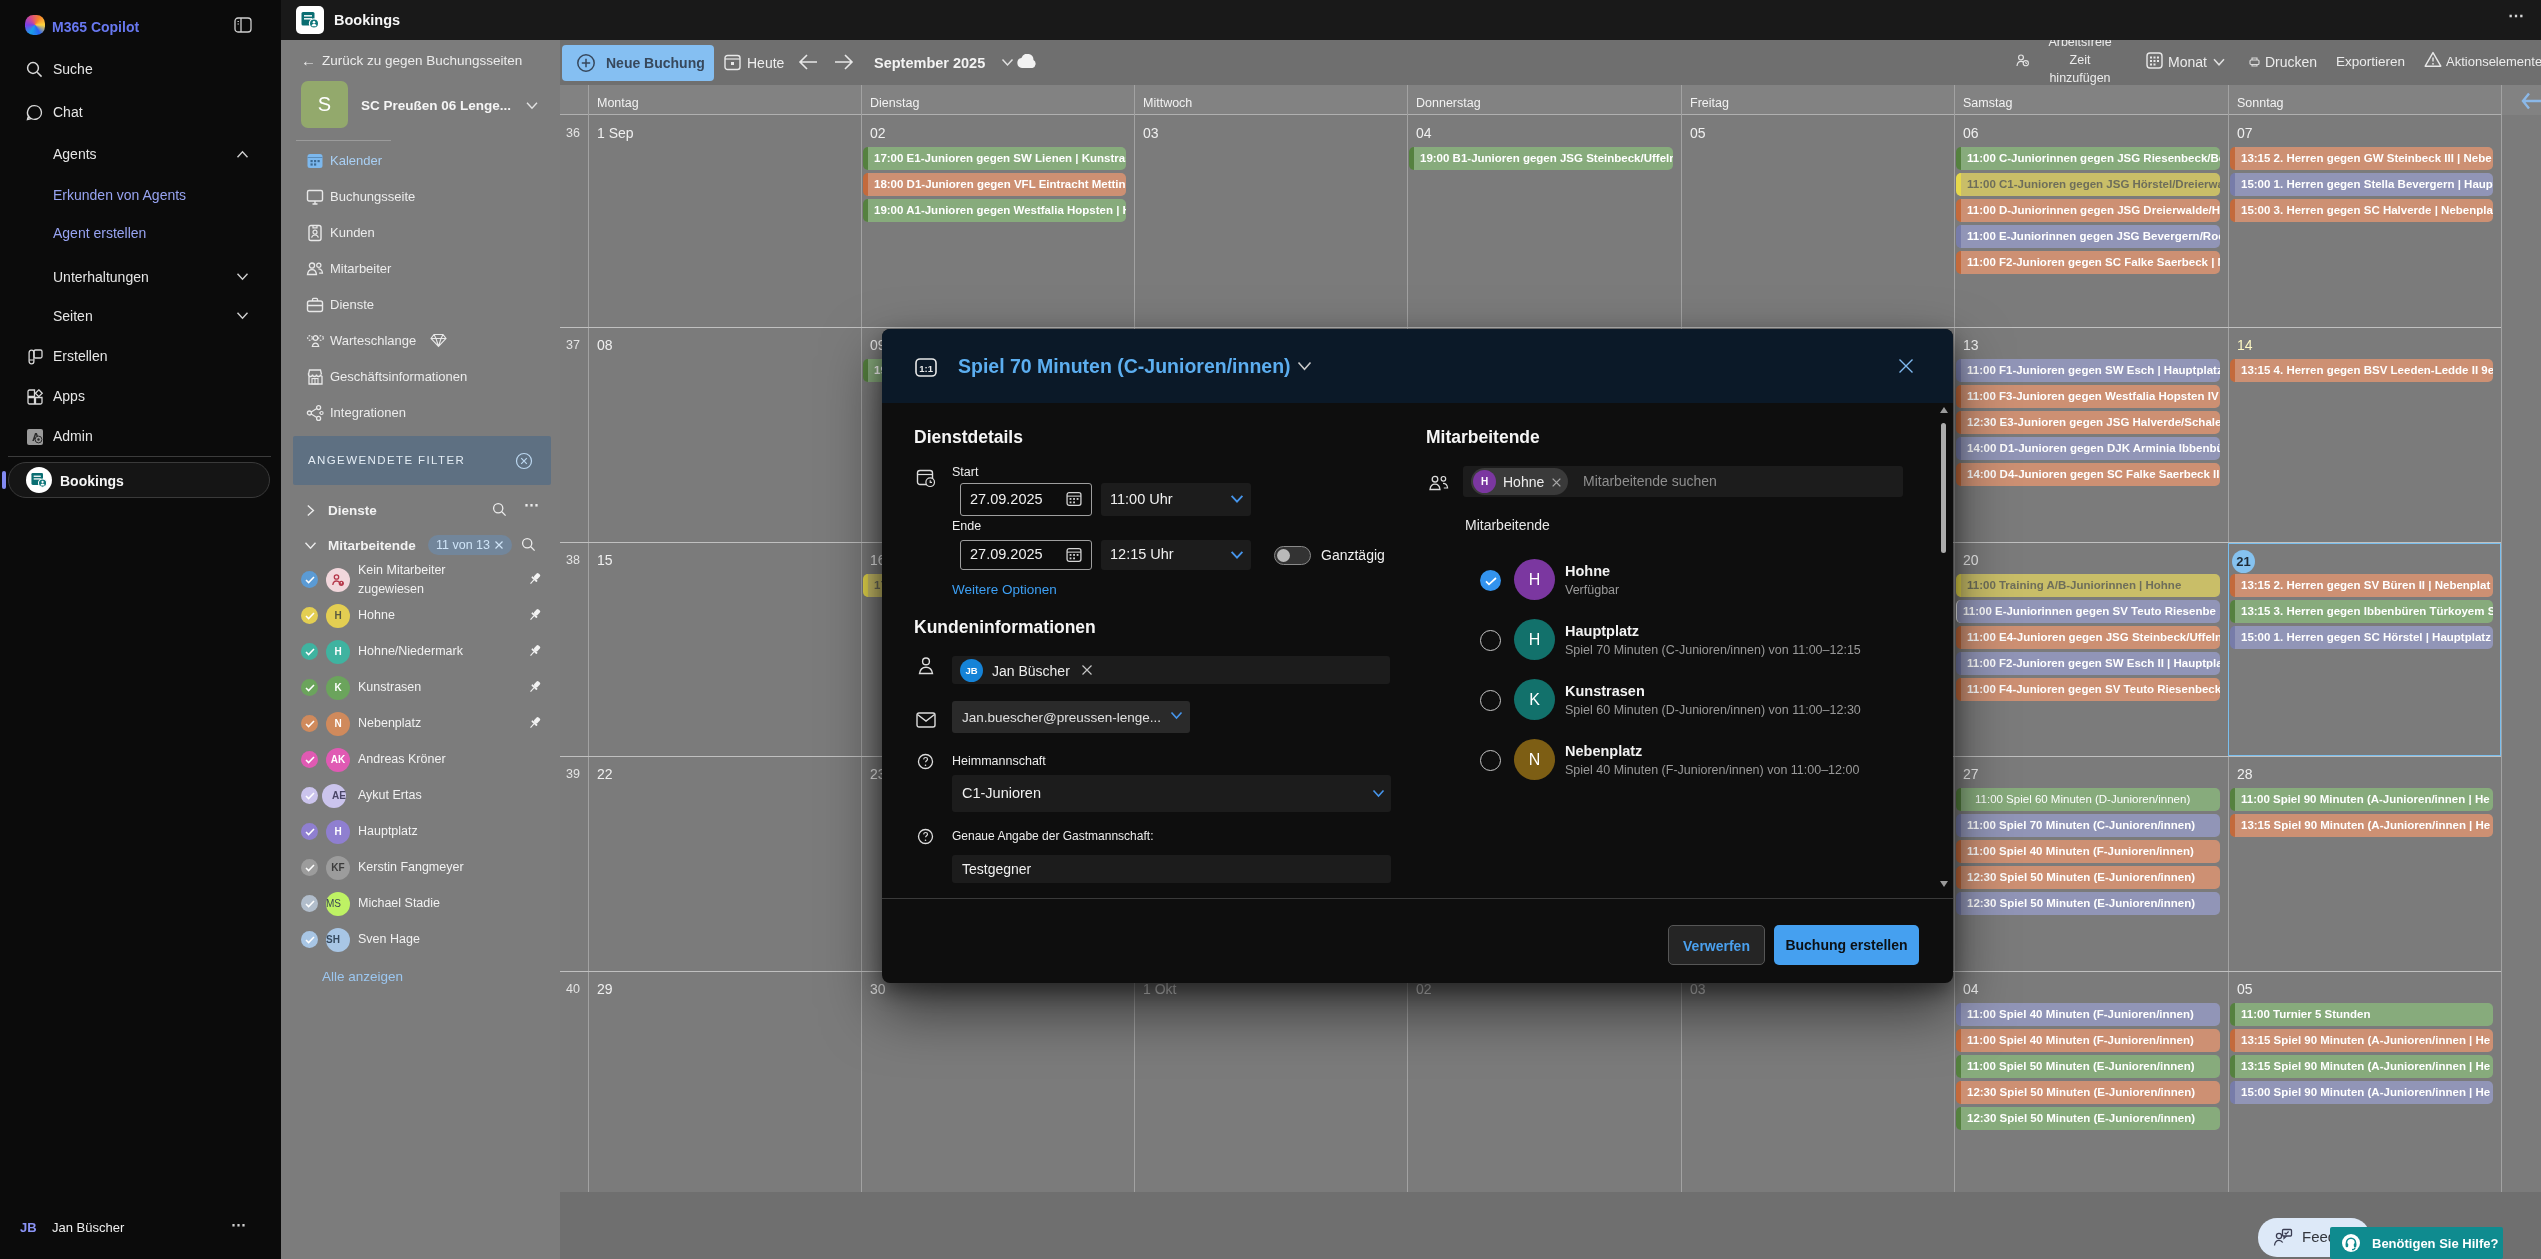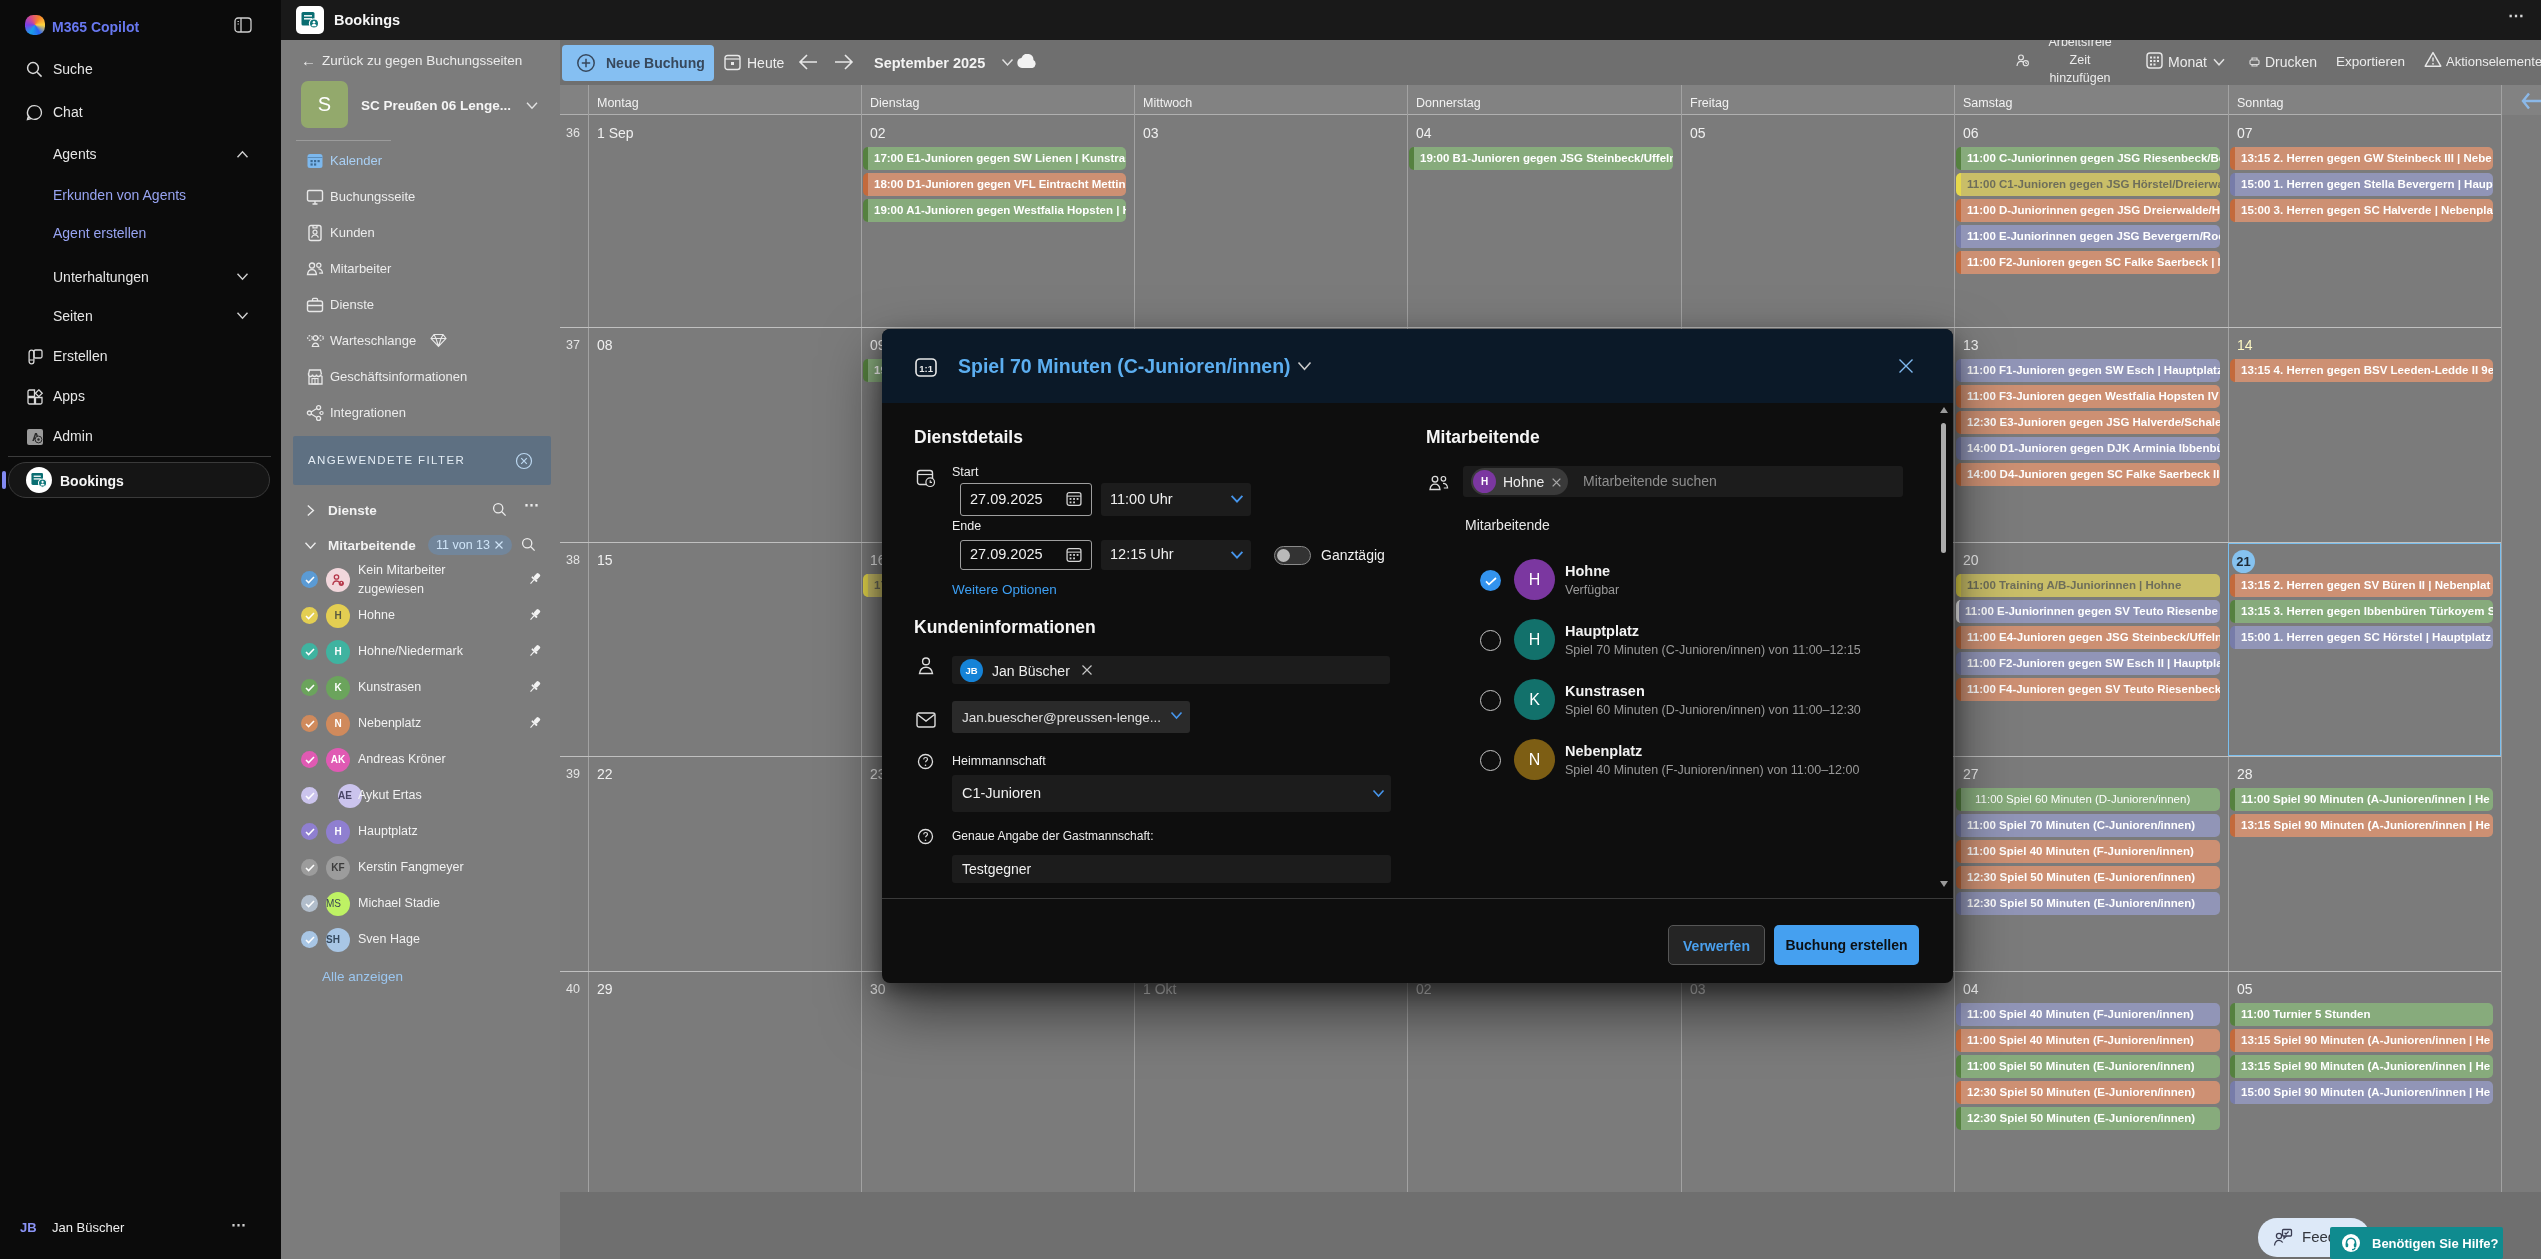--- a/index.html
+++ b/index.html
@@ -120,21 +120,21 @@
   </div>
 <div class="abs" style="left:2230px;top:359px;width:263px;height:23px;background:#cd9073;border-left:5px solid #c36a3c;border-radius:5px;overflow:hidden">
     <div style="font-size:11.5px;font-weight:bold;color:#ffffff;line-height:23px;padding-left:6px;white-space:nowrap">13:15 4. Herren gegen BSV Leeden-Ledde II 9e</div>
   </div>
 <div class="abs" style="left:863px;top:574px;width:263px;height:23px;background:#c9be68;border-left:5px solid #e6d84c;border-radius:5px;overflow:hidden">
     <div style="font-size:11.5px;font-weight:bold;color:#6e6e5a;line-height:23px;padding-left:6px;white-space:nowrap">17:00 Training</div>
   </div>
 <div class="abs" style="left:1956px;top:574px;width:264px;height:23px;background:#c9be68;border-left:5px solid #e6d84c;border-radius:5px;overflow:hidden">
     <div style="font-size:11.5px;font-weight:bold;color:#6e6e5a;line-height:23px;padding-left:6px;white-space:nowrap">11:00 Training A/B-Juniorinnen | Hohne</div>
   </div>
-<div class="abs" style="left:1956px;top:600px;width:264px;height:23px;background:#9195b7;border-left:3px solid #ffffff;border-radius:5px;overflow:hidden">
+<div class="abs" style="left:1956px;top:600px;width:264px;height:23px;background:#9195b7;border-left:1px solid #ffffff;border-radius:5px;overflow:hidden">
     <div style="font-size:11.5px;font-weight:bold;color:#ffffff;line-height:23px;padding-left:6px;white-space:nowrap">11:00 E-Juniorinnen gegen SV Teuto Riesenbe</div>
   </div>
 <div class="abs" style="left:1956px;top:626px;width:264px;height:23px;background:#cd9073;border-left:5px solid #c36a3c;border-radius:5px;overflow:hidden">
     <div style="font-size:11.5px;font-weight:bold;color:#ffffff;line-height:23px;padding-left:6px;white-space:nowrap">11:00 E4-Junioren gegen JSG Steinbeck/Uffeln</div>
   </div>
 <div class="abs" style="left:1956px;top:652px;width:264px;height:23px;background:#9195b7;border-left:5px solid #777ca9;border-radius:5px;overflow:hidden">
     <div style="font-size:11.5px;font-weight:bold;color:#ffffff;line-height:23px;padding-left:6px;white-space:nowrap">11:00 F2-Junioren gegen SW Esch II | Hauptpla</div>
   </div>
 <div class="abs" style="left:1956px;top:678px;width:264px;height:23px;background:#cd9073;border-left:5px solid #c36a3c;border-radius:5px;overflow:hidden">
     <div style="font-size:11.5px;font-weight:bold;color:#ffffff;line-height:23px;padding-left:6px;white-space:nowrap">11:00 F4-Junioren gegen SV Teuto Riesenbeck</div>
@@ -513,21 +513,21 @@
 <div class="abs" style="left:301px;top:751px;width:17px;height:17px;border-radius:50%;background:#e05ab3"></div>
 <svg class="abs" style="left:304.5px;top:756px" width="10" height="8" viewBox="0 0 10 8">
     <path d="M1 4l2.6 2.6L9 1" stroke="#fff" stroke-width="1.5" fill="none"></path>
   </svg>
 <div class="abs" style="left:326px;top:748px;width:24px;height:24px;border-radius:50%;background:#e05ab3;color:#fff;font-size:10px;font-weight:bold;text-align:center;line-height:24px">AK</div>
 <div class="txt" style="left:358px;top:752px;font-size:12.5px;color:#f2f2f2">Andreas Kröner</div>
 <div class="abs" style="left:301px;top:787px;width:17px;height:17px;border-radius:50%;background:#cbc4ed"></div>
 <svg class="abs" style="left:304.5px;top:792px" width="10" height="8" viewBox="0 0 10 8">
     <path d="M1 4l2.6 2.6L9 1" stroke="#fff" stroke-width="1.5" fill="none"></path>
   </svg>
-<div class="abs" style="left:338px;top:784px;width:24px;height:24px;border-radius:50%;background:#cbc4ed;color:#4a4668;font-size:10px;font-weight:bold;text-align:left;line-height:24px">AE</div>
+<div class="abs" style="left:322px;top:784px;width:24px;height:24px;border-radius:50%;background:#cbc4ed;color:#4a4668;font-size:10px;font-weight:bold;text-align:right;line-height:24px">AE</div>
 <div class="txt" style="left:358px;top:788px;font-size:12.5px;color:#f2f2f2">Aykut Ertas</div>
 <div class="abs" style="left:301px;top:823px;width:17px;height:17px;border-radius:50%;background:#8f7fd0"></div>
 <svg class="abs" style="left:304.5px;top:828px" width="10" height="8" viewBox="0 0 10 8">
     <path d="M1 4l2.6 2.6L9 1" stroke="#fff" stroke-width="1.5" fill="none"></path>
   </svg>
 <div class="abs" style="left:326px;top:820px;width:24px;height:24px;border-radius:50%;background:#8f7fd0;color:#fff;font-size:10px;font-weight:bold;text-align:center;line-height:24px">H</div>
 <div class="txt" style="left:358px;top:824px;font-size:12.5px;color:#f2f2f2">Hauptplatz</div>
 <div class="abs" style="left:301px;top:859px;width:17px;height:17px;border-radius:50%;background:#9c9c9c"></div>
 <svg class="abs" style="left:304.5px;top:864px" width="10" height="8" viewBox="0 0 10 8">
     <path d="M1 4l2.6 2.6L9 1" stroke="#fff" stroke-width="1.5" fill="none"></path>

